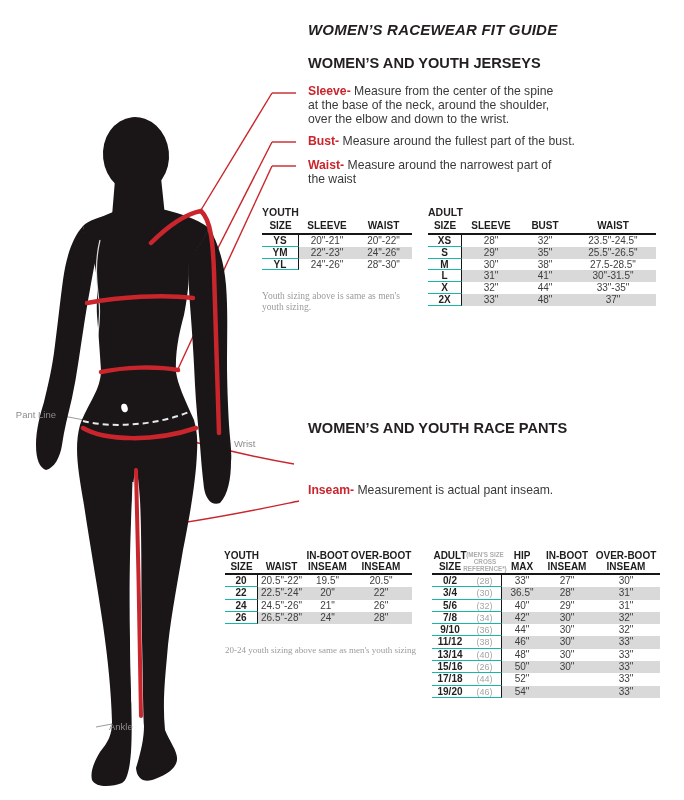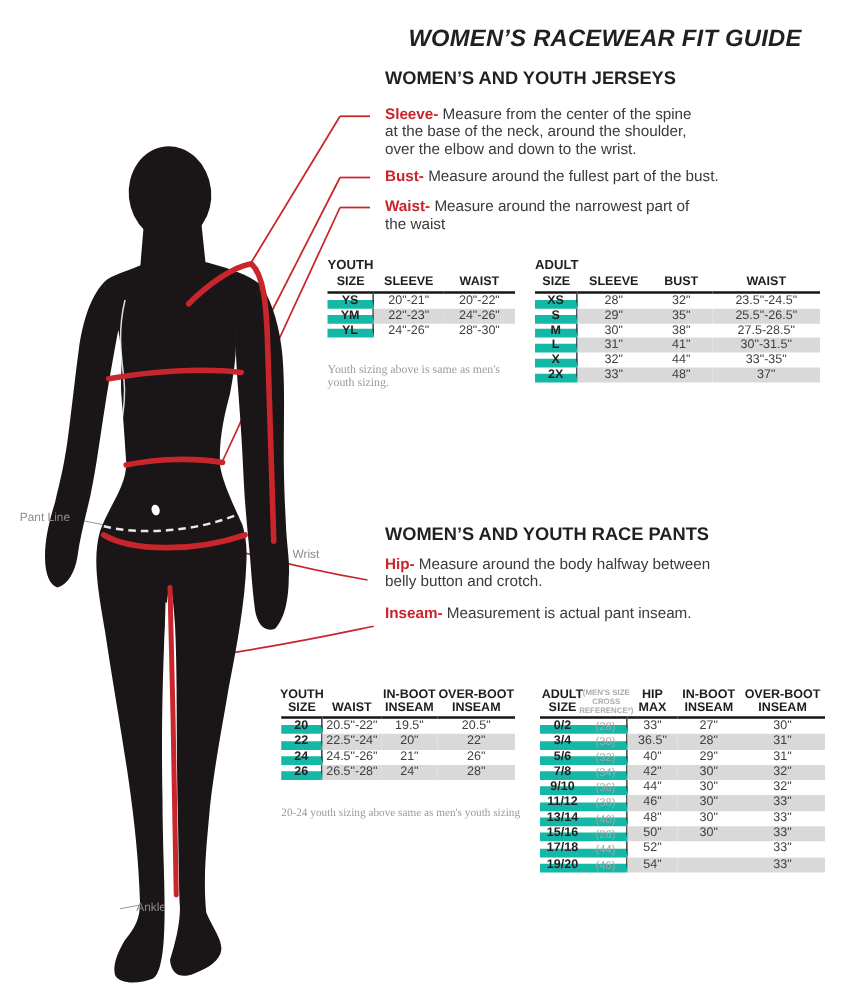--- a/index.html
+++ b/index.html
@@ -1,38 +1,38 @@
 <!DOCTYPE html>
 <html><head>
 <meta charset="utf-8">
 <style>
   html,body{margin:0;padding:0;background:#fff;}
   #page{position:relative;width:684px;height:800px;background:#fff;overflow:hidden;
         font-family:"Liberation Sans","DejaVu Sans",sans-serif;color:#231f20;}
   #figure-svg{position:absolute;left:0;top:0;z-index:1;}
   .layer{position:absolute;z-index:2;}
-  .title{font-size:19px;font-weight:800;font-style:italic;letter-spacing:.2px;color:#231f20;text-align:center;}
+  .title{font-size:15px;font-weight:800;font-style:italic;letter-spacing:.2px;color:#231f20;text-align:left;}
   .heading{font-size:14.6px;font-weight:800;color:#231f20;}
   .mblock{font-size:12.2px;line-height:13.8px;color:#3a3a3a;}
   .term{color:#c9252c;font-weight:bold;}
   .glabel{font-size:9.5px;color:#8c8c8c;text-align:center;}
   
   .twrap{position:absolute;z-index:2;}
   .tlabel{font-size:10.5px;font-weight:bold;height:14px;color:#231f20;}
   .tgrid{display:grid;}
   .hc{font-size:10px;font-weight:bold;color:#1d1d1d;text-align:center;height:13px;line-height:12px;
       border-bottom:2px solid #161616;}
   .hc2{height:27px;display:flex;align-items:flex-end;justify-content:center;white-space:pre-line;
        font-size:10px;font-weight:bold;color:#1d1d1d;text-align:center;line-height:10.5px;
        border-bottom:2px solid #161616;padding-bottom:1px;box-sizing:border-box;}
   .hc2.refh{font-size:6.3px;font-weight:bold;color:#adadad;line-height:7px;}
   .cell{box-sizing:border-box;text-align:center;font-size:10px;}
   .jersey .cell{height:11.8px;line-height:11.5px;}
   .pants .cell{height:12.3px;line-height:12px;}
-  .sz{font-weight:bold;color:#231f20;border-bottom:7px solid #14b8a6;}
+  .sz{font-weight:bold;color:#231f20;border-bottom:1px solid #14b8a6;}
   .vline{border-right:1.5px solid #161616;}
   .ref{font-weight:normal;color:#a5a5a5;font-size:9px;}
   .dc{color:#3e3e3e;}
   .dc.shade{background:#d9d9d9;}
   .note{font-size:9.5px;color:#9b9b9b;line-height:11px;margin-top:21px;font-family:Liberation Serif, serif;}
   .nowrap{white-space:nowrap;font-size:9px;}
   .tfoot{font-size:10px;color:#9b9b9b;line-height:11.5px;margin-top:6px;width:238px;}
 </style>
 </head>
 <body>
@@ -202,23 +202,20 @@
         <div class="cell dc">33"-35"</div>
         <div class="cell sz vline">2X</div>
         <div class="cell dc shade">33"</div>
         <div class="cell dc shade">48"</div>
         <div class="cell dc shade">37"</div>
       </div>
   </div>
 
   <div class="layer heading" style="left:308px;top:420px;">WOMEN’S AND YOUTH RACE PANTS</div>
 
-  <div class="layer mblock" style="left:308px;top:445px;width:272px;">
-    <span class="term">Hip-</span><span> Measure around the body halfway between belly button and crotch.</span>
-  </div>
   <div class="layer mblock" style="left:308px;top:484px;width:310px;">
     <span class="term">Inseam-</span><span> Measurement is actual pant inseam.</span>
   </div>
 
   <div class="twrap pants" style="left:225px;top:548px;width:187px;">
     <div class="tgrid" style="grid-template-columns:33px 47px 45px 62px;">
       <div class="hc2">YOUTH
 SIZE</div>
       <div class="hc2">WAIST</div>
       <div class="hc2">IN-BOOT

